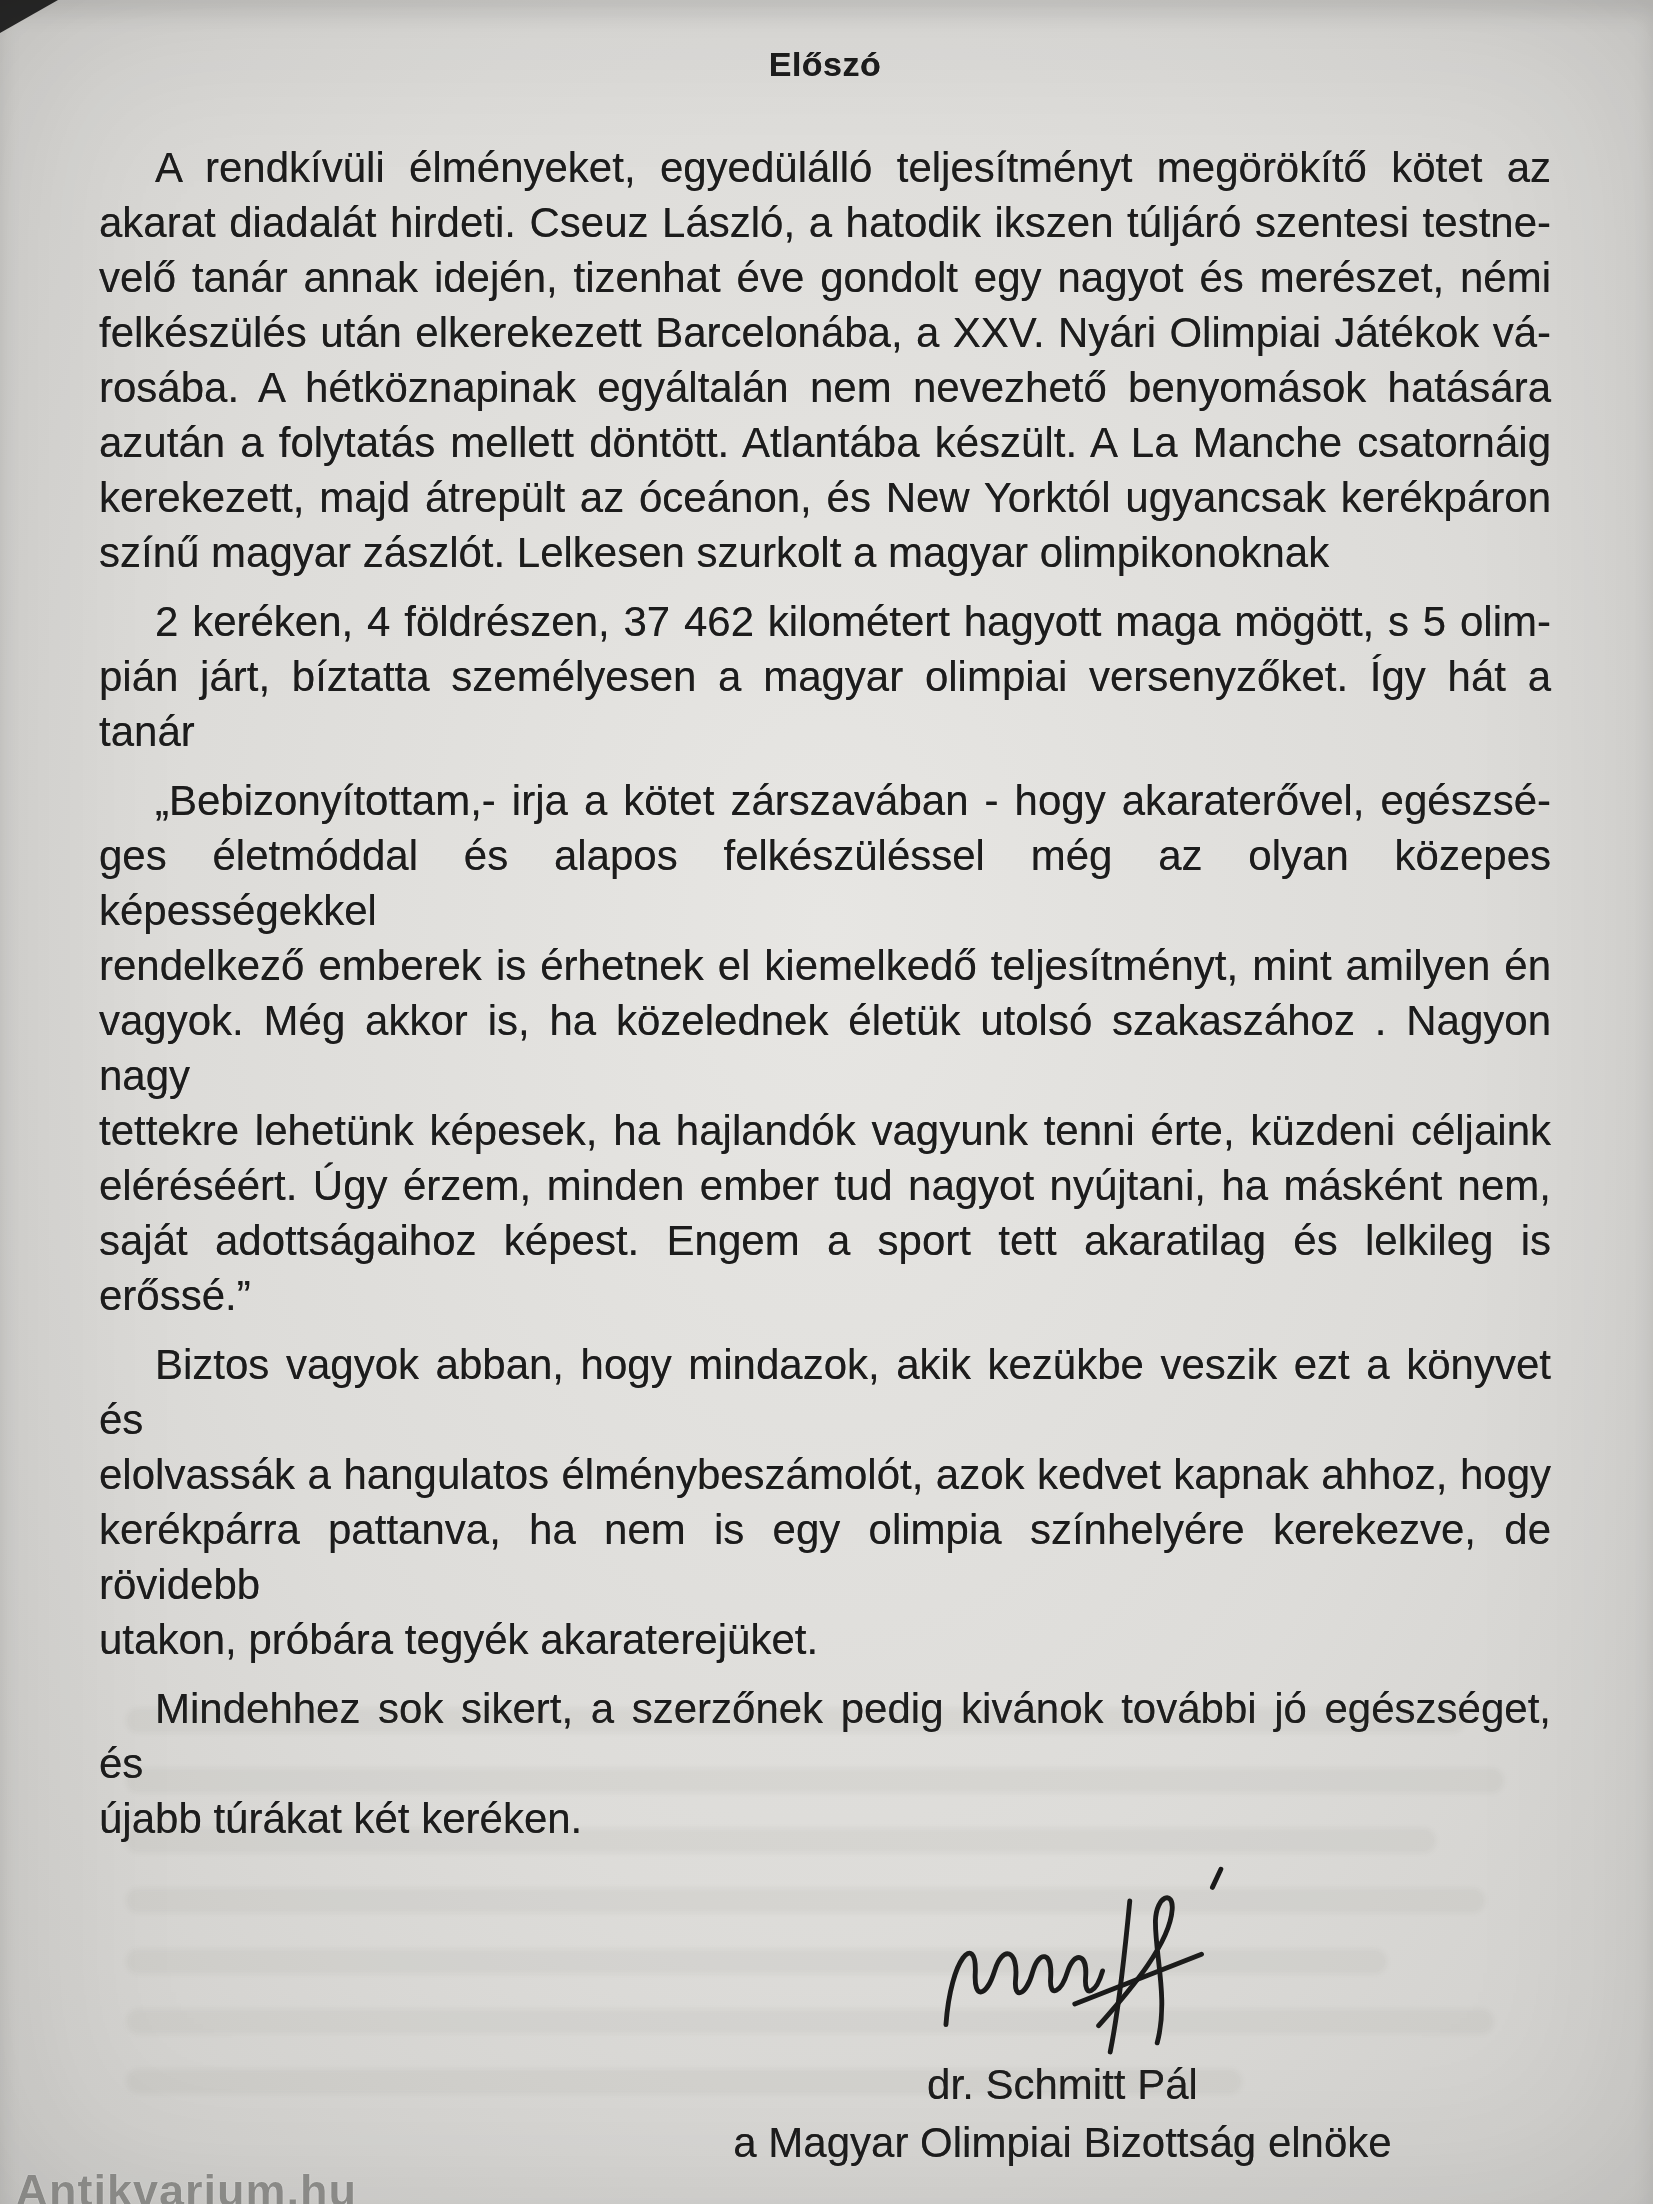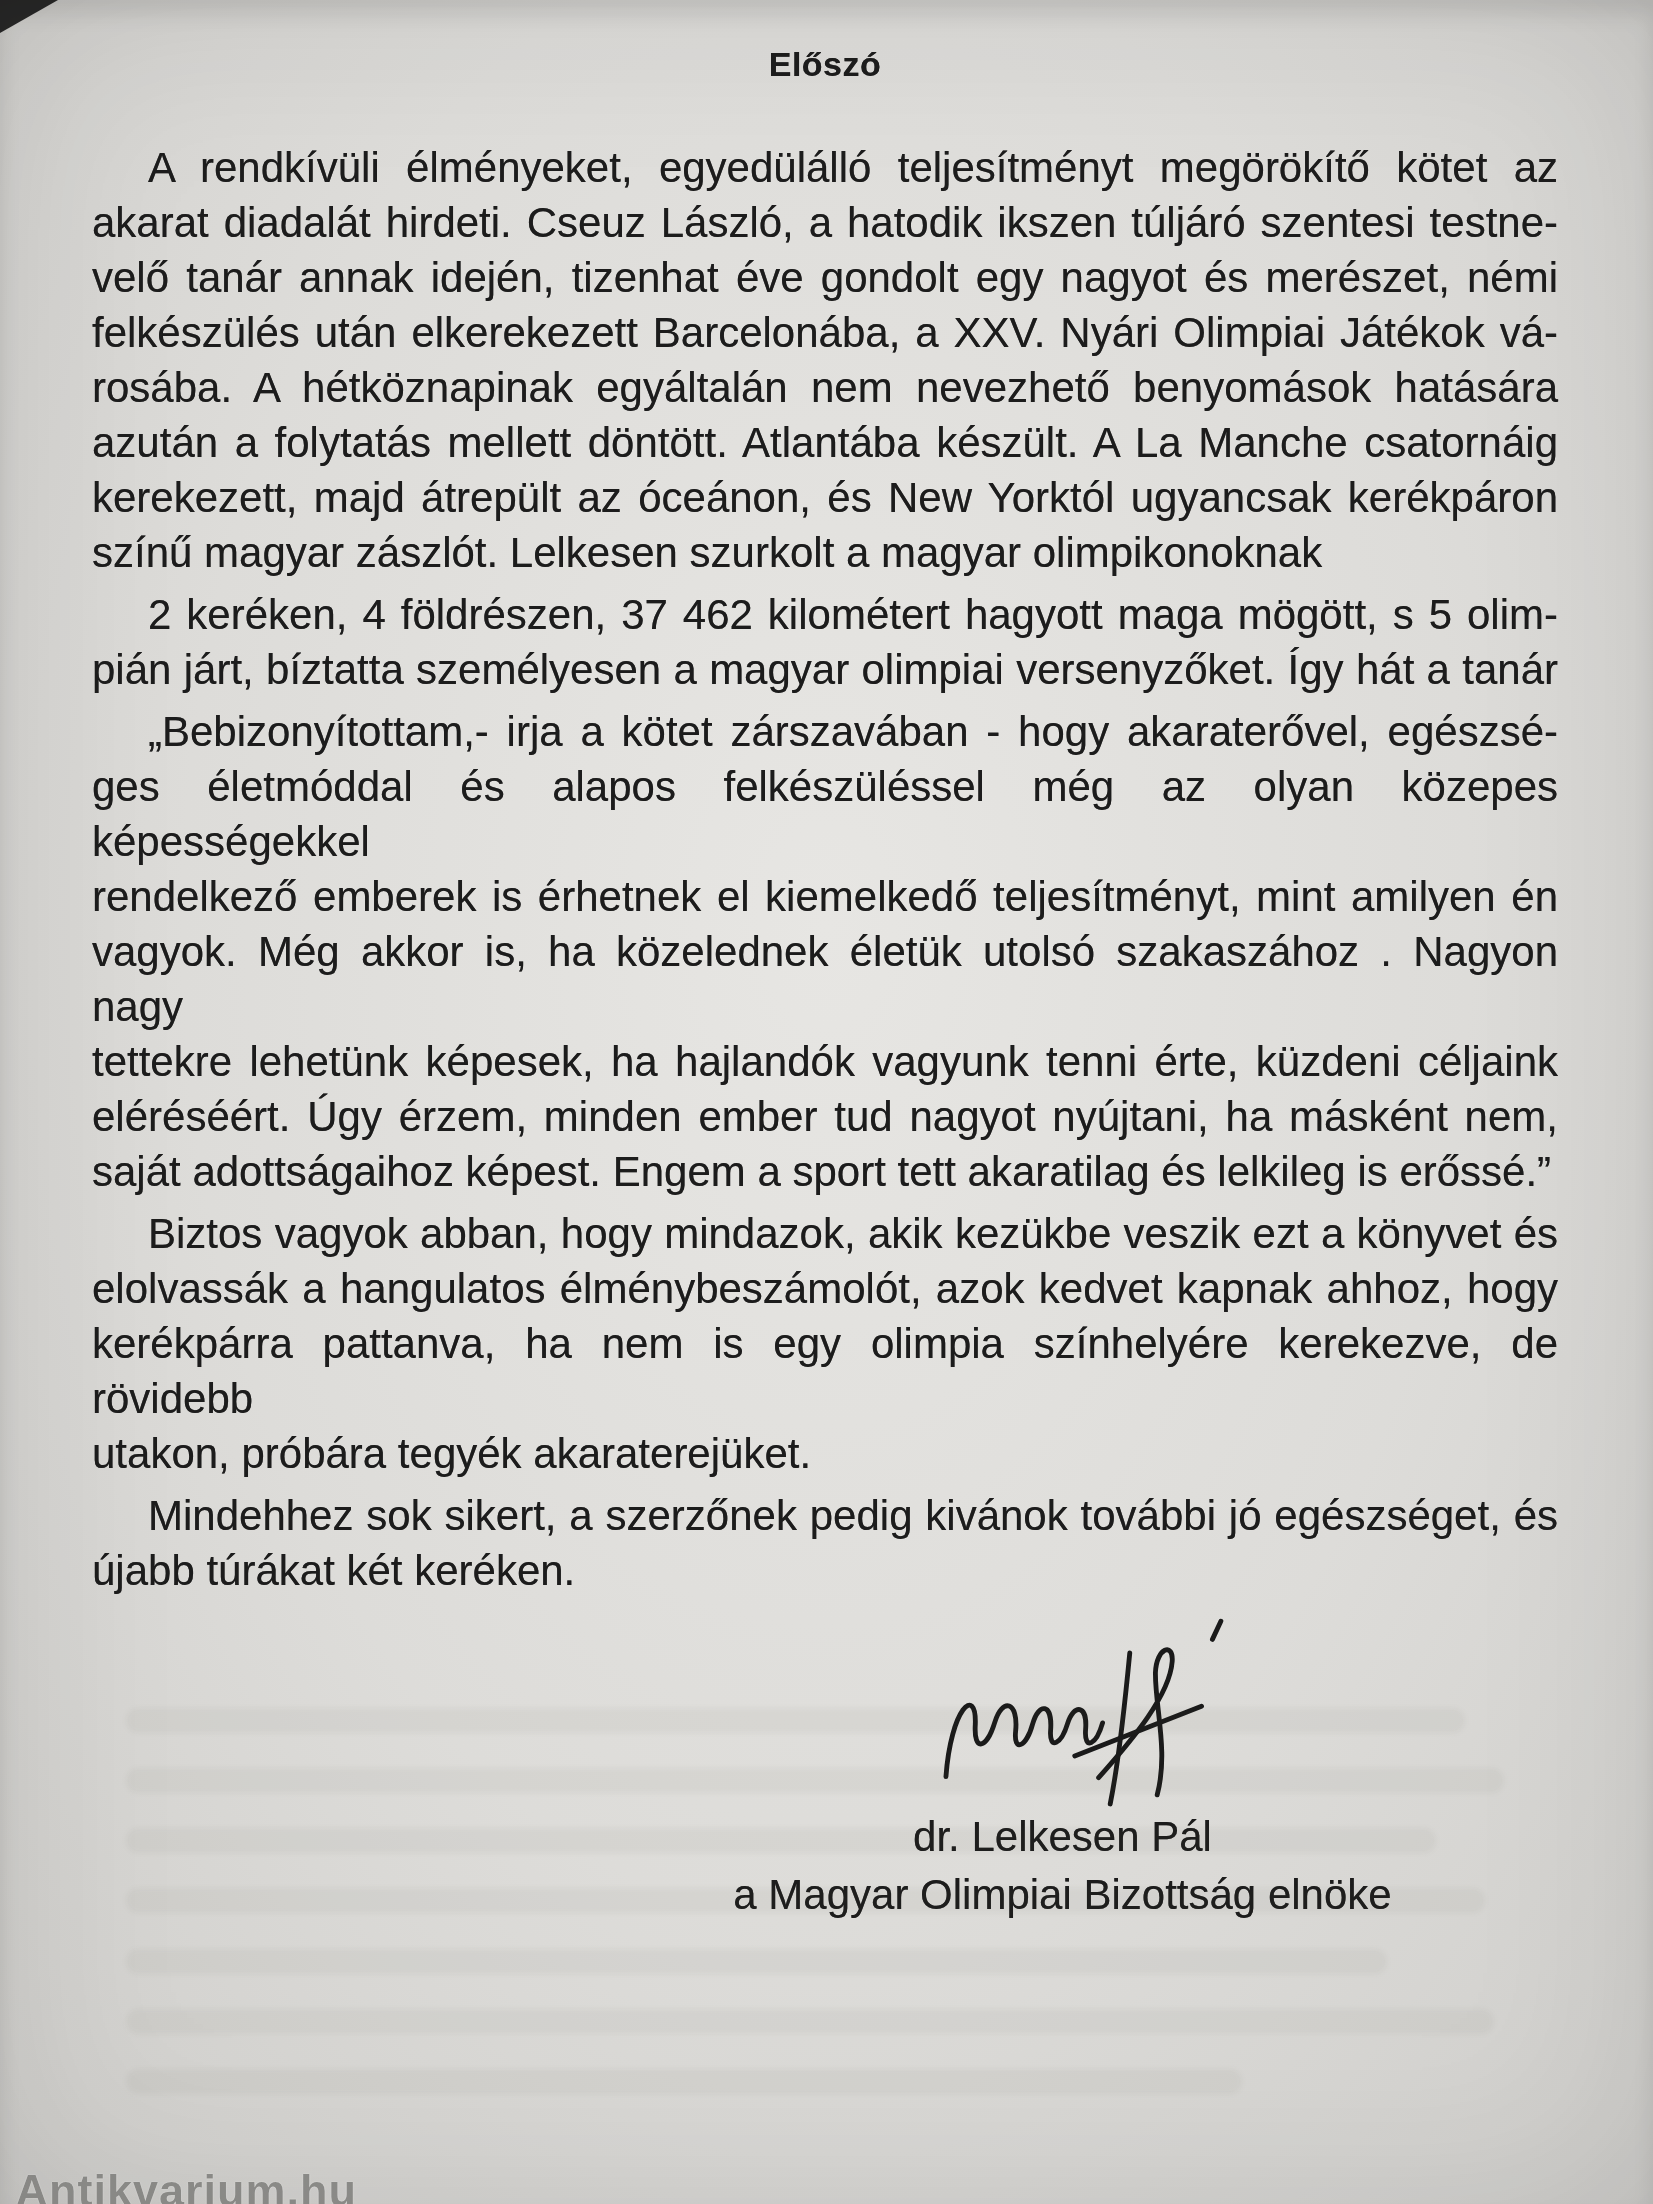--- a/index.html
+++ b/index.html
@@ -35,21 +35,21 @@
     font-size: 34px;
     margin: 0 0 56px 0;
     letter-spacing: 0.5px;
     text-shadow: 0 0 0.6px rgba(0,0,0,0.65);
   }
   .body-text {
     font-size: 42px;
     line-height: 55px;
     text-shadow: 0 0 0.6px rgba(0,0,0,0.6);
   }
-  .paragraph { margin: 7px; }
+  .paragraph { margin: 14px; }
   .line {
     text-align: justify;
     text-align-last: justify;
     white-space: normal;
   }
   .line.first { text-indent: 56px; }
   .line.last { text-align-last: left; }
   .signature-section {
     width: 679px;
     margin: 25px 163px 0 auto;
@@ -136,21 +136,21 @@
   <div class="signature-section">
     <svg class="signature-scribble" width="320" height="199" viewBox="0 0 330 205" fill="none">
       <g stroke="#1a1a1a" stroke-width="5" stroke-linecap="round" fill="none">
         <path d="M 16 148 C 26 78, 54 56, 50 96 C 46 126, 60 122, 70 96 C 80 70, 96 76, 91 106 C 87 129, 101 123, 109 100 C 117 78, 131 80, 127 108 C 124 129, 137 123, 145 102 C 153 82, 167 84, 163 110 C 160 132, 173 126, 181 104"></path>
         <path d="M 214 34 C 205 88, 194 148, 183 188"></path>
         <path d="M 173 160 C 212 122, 252 80, 257 46 C 260 26, 242 30, 239 56 C 236 92, 247 138, 232 182"></path>
         <path d="M 150 136 L 284 94"></path>
         <path d="M 300 26 L 310 8"></path>
       </g>
     </svg>
-    <div class="signature-name">dr. Lelkesen Pál</div>
+    <div class="signature-name">dr. Schmitt Pál</div>
     <div class="signature-role">a Magyar Olimpiai Bizottság elnöke</div>
   </div>
 
 </div>
 
 <div class="bleed" style="top:1708px; width:1339px;"></div>
 <div class="bleed" style="top:1768px; width:1378px;"></div>
 <div class="bleed" style="top:1828px; width:1310px;"></div>
 <div class="bleed" style="top:1888px; width:1359px;"></div>
 <div class="bleed" style="top:1949px; width:1261px;"></div>

